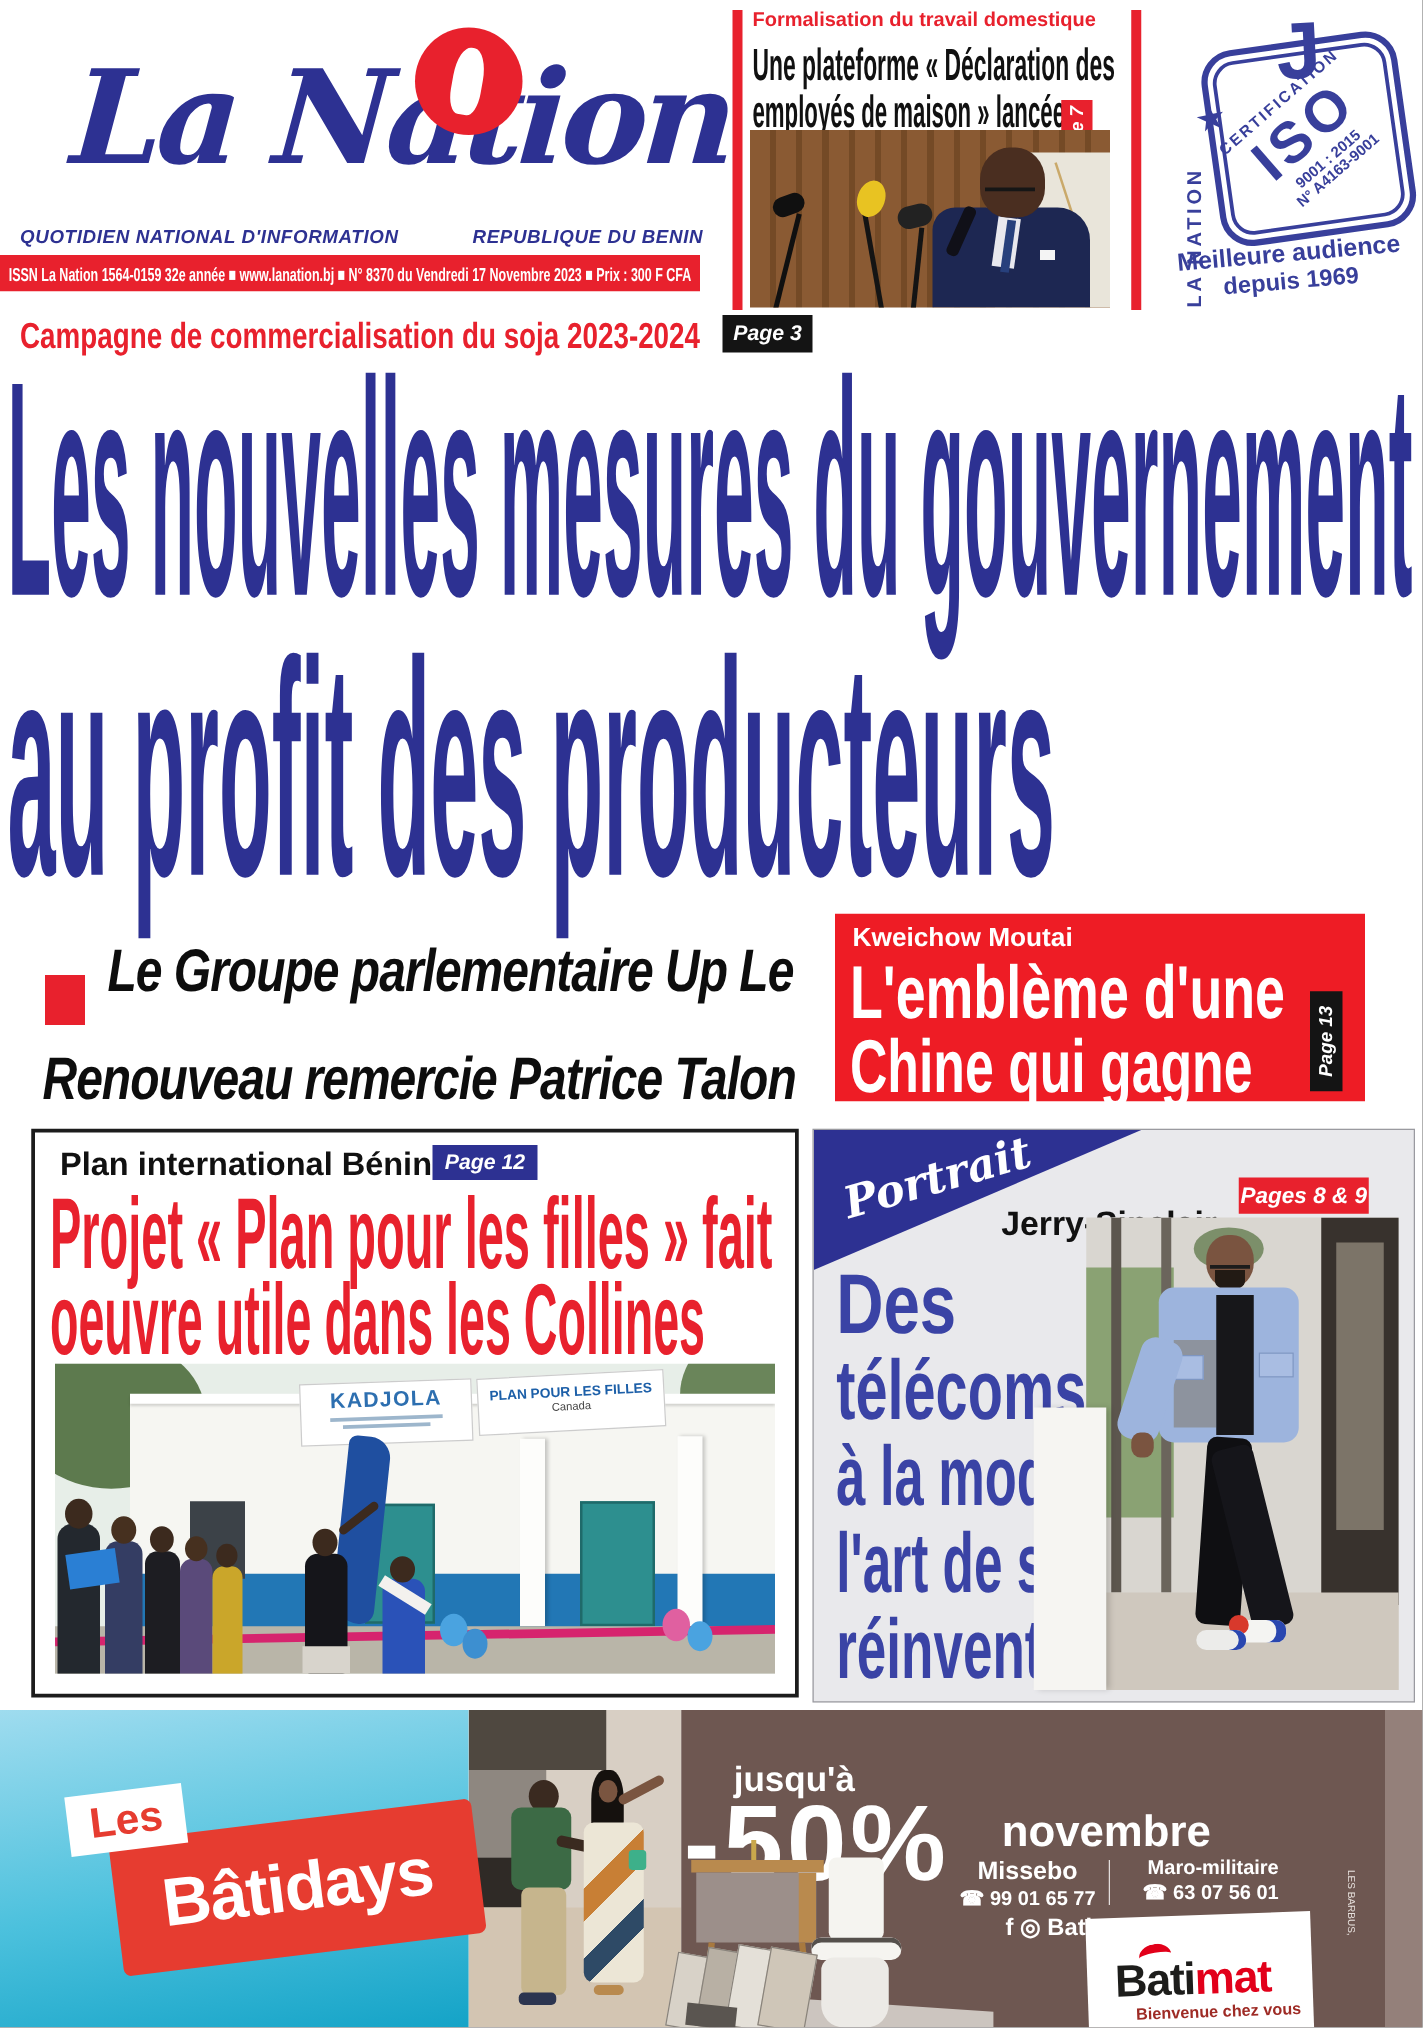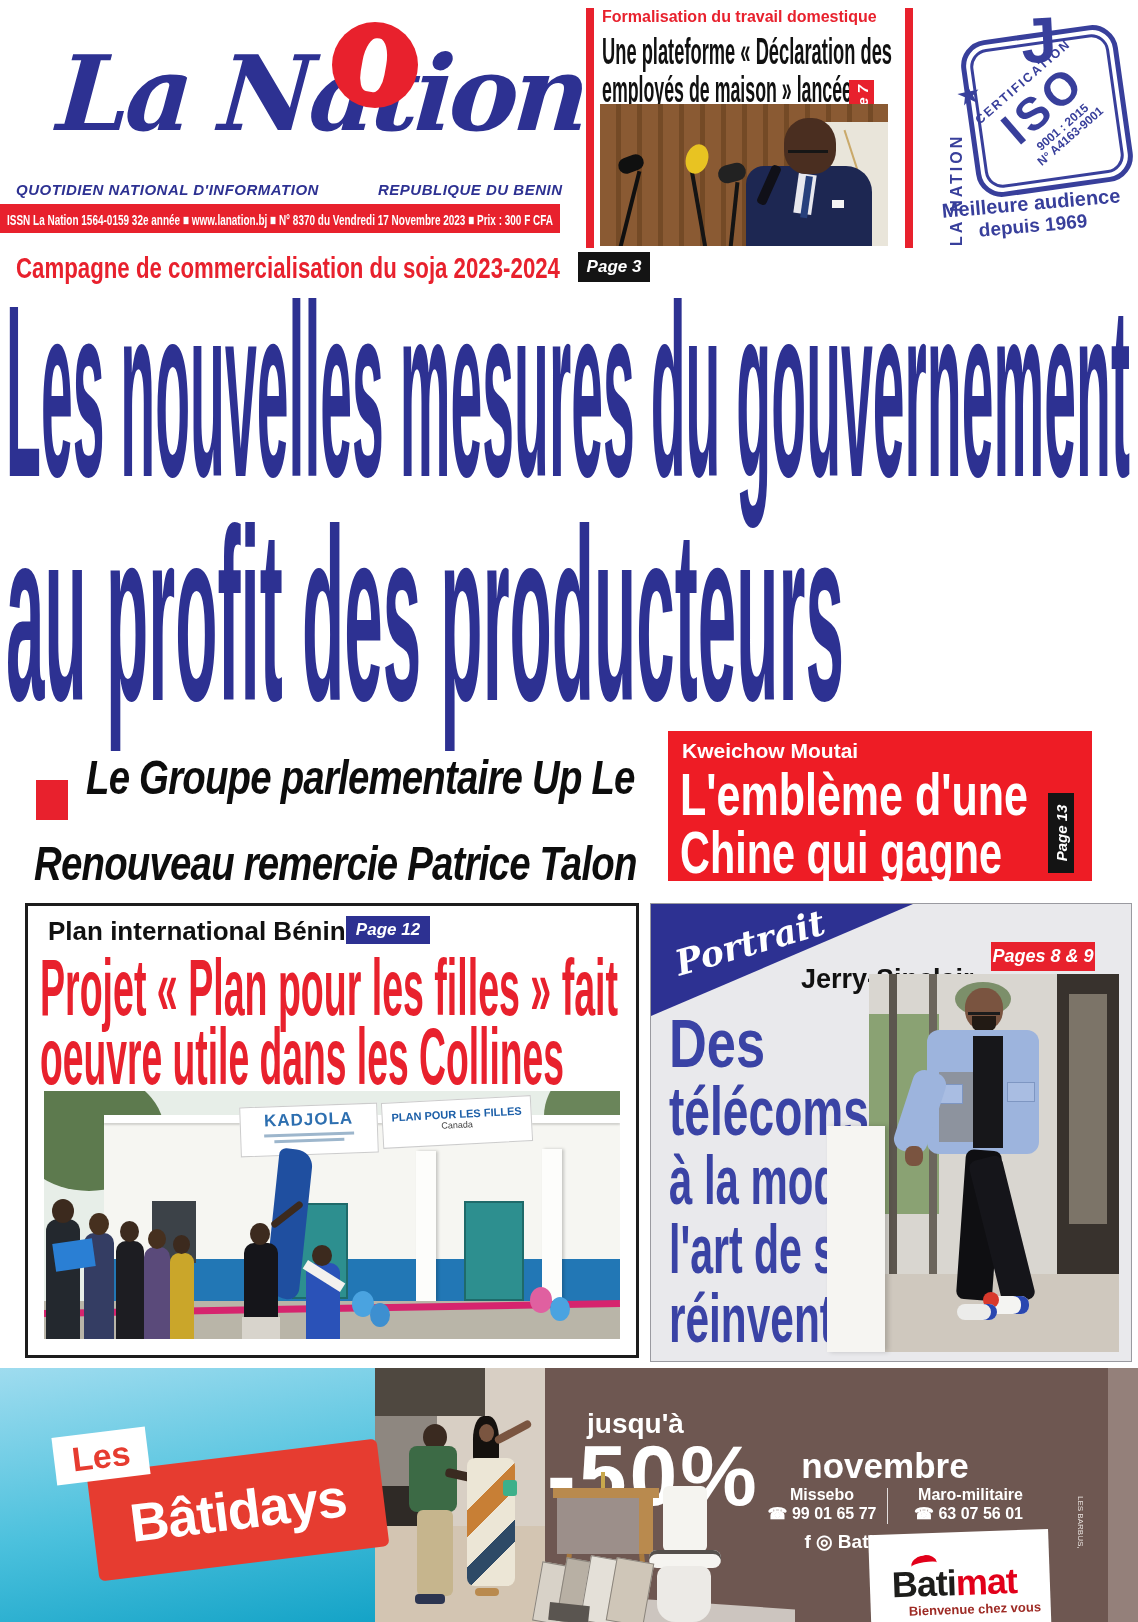--- a/index.html
+++ b/index.html
@@ -316,21 +316,21 @@
       <div class="abs" style="left:563px;top:0;width:30px;height:254px;background:#94807a;"></div>
       <div class="abs" style="left:0;top:212px;width:250px;height:42px;background:#ccc5bf;clip-path:polygon(0 30%,100% 70%,100% 100%,0 100%);"></div>
 
       <div class="abs ad-white nowrap" style="left:42px;top:40px;font-size:28px;">jusqu'à</div>
       <div class="abs ad-white nowrap" style="left:2px;top:58px;font-size:86px;letter-spacing:3px;">-50%</div>
 
       <div class="abs ad-white nowrap" style="left:240px;top:78px;width:200px;text-align:center;font-size:35px;">novembre</div>
 
       <div class="abs" style="left:218px;top:118px;width:250px;">
         <div class="abs" style="left:0;top:0;width:118px;text-align:center;">
-          <div class="ad-white" style="font-size:16px;">Missebo</div>
+          <div class="ad-white" style="font-size:20px;">Missebo</div>
           <div class="ad-white" style="font-size:16px;">☎ 99 01 65 77</div>
         </div>
         <div class="abs" style="left:124px;top:2px;width:1px;height:36px;background:#fff;opacity:.8;"></div>
         <div class="abs" style="left:132px;top:0;width:128px;text-align:right;">
           <div class="ad-white" style="font-size:16px;">Maro-militaire</div>
           <div class="ad-white" style="font-size:16px;">☎ 63 07 56 01</div>
         </div>
       </div>
       <div class="abs ad-white nowrap" style="left:240px;top:162px;width:200px;text-align:center;font-size:19px;">
         <span>f</span>

